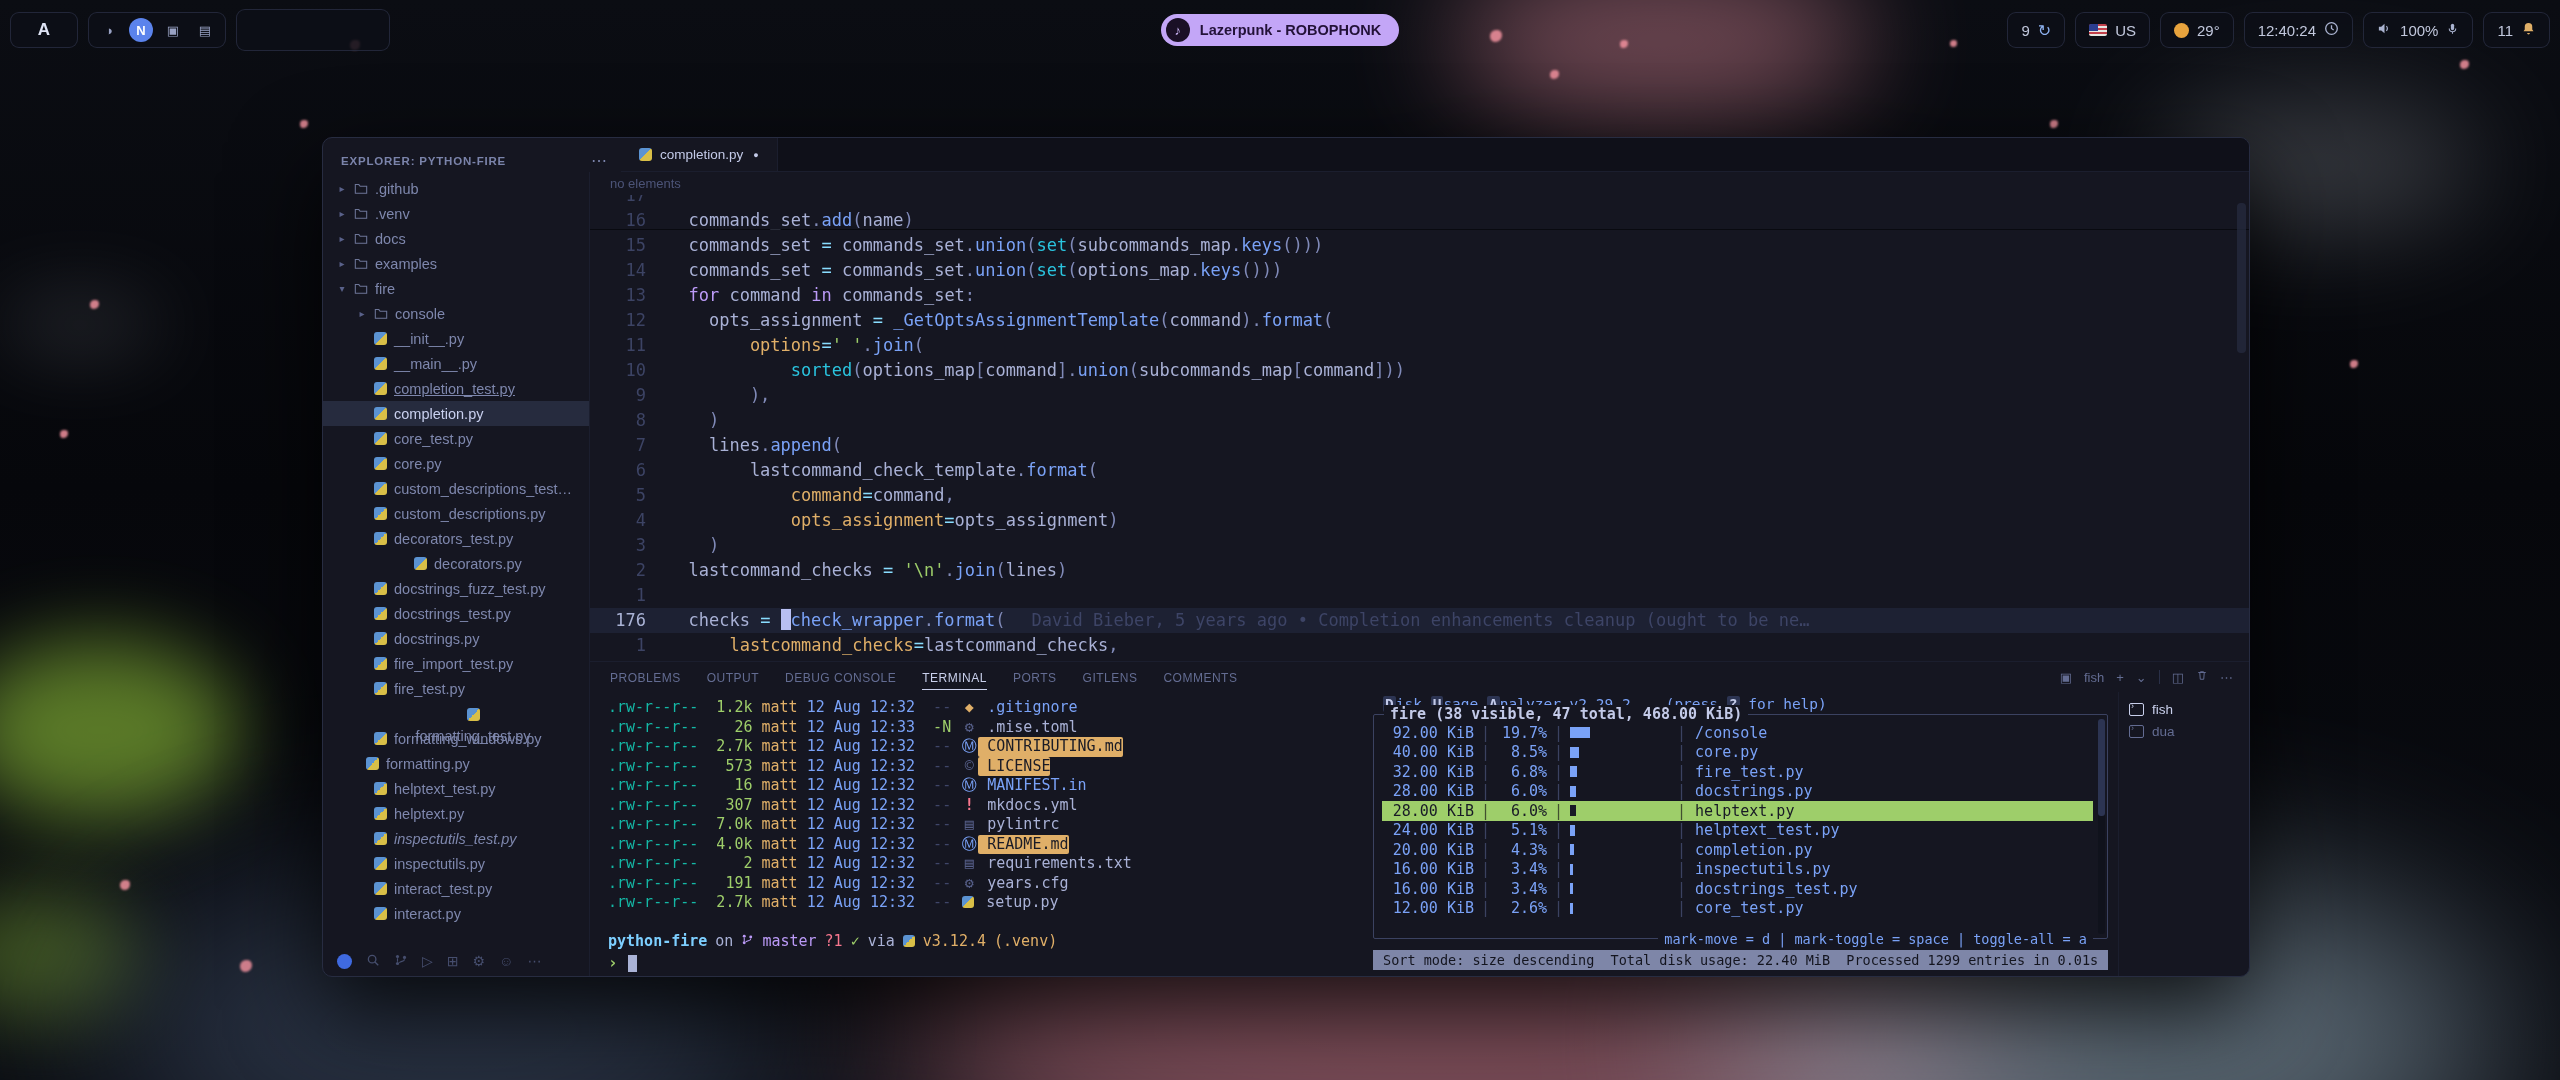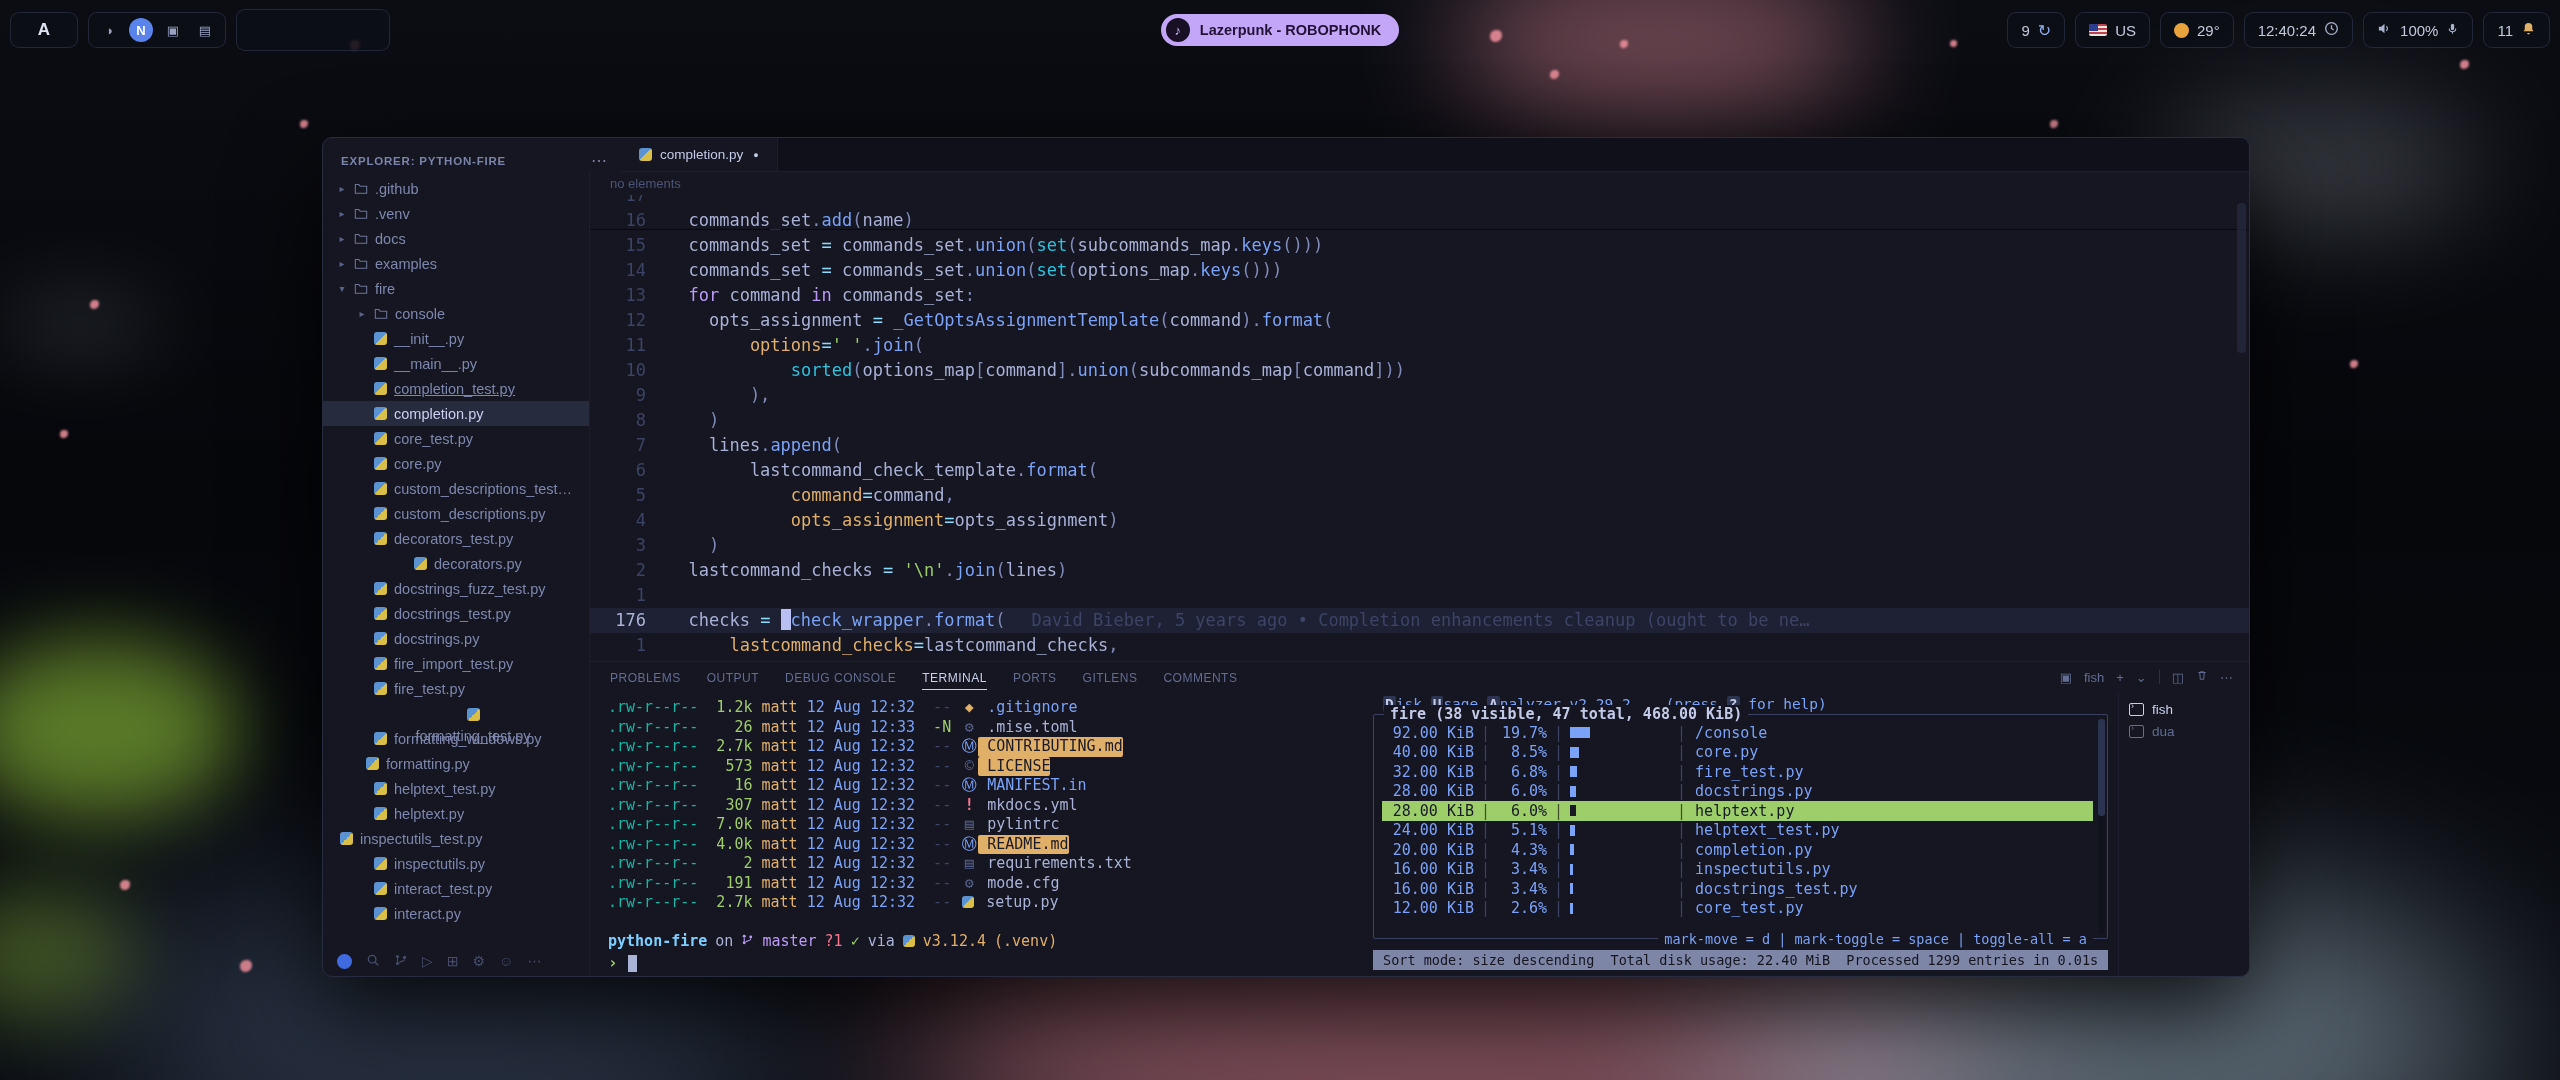--- a/index.html
+++ b/index.html
@@ -395,21 +395,21 @@
           <div class="trow" style="padding-left: 34px;">
             <span class="chev"></span>
             <span class="pybadge"></span>
             <span class="tlabel">helptext_test.py</span>
           </div>
           <div class="trow" style="padding-left: 34px;">
             <span class="chev"></span>
             <span class="pybadge"></span>
             <span class="tlabel">helptext.py</span>
           </div>
-          <div class="trow" style="">
+          <div class="trow" style="padding-left: 34px; font-style: italic;">
             <span class="chev"></span>
             <span class="pybadge"></span>
             <span class="tlabel">inspectutils_test.py</span>
           </div>
           <div class="trow" style="padding-left: 34px;">
             <span class="chev"></span>
             <span class="pybadge"></span>
             <span class="tlabel">inspectutils.py</span>
           </div>
           <div class="trow" style="padding-left: 34px;">
@@ -500,21 +500,21 @@
             <div>
                 <div class="lrow"><span class="t-perm">.rw-r--r--</span><span class="t-size">  1.2k</span><span class="t-user"> matt</span><span class="t-date"> 12 Aug 12:32</span><span class="t-git dim">  -- </span><span class="t-ic ic-orange">◆</span><span class="t-name n-blue"> .gitignore</span></div>
                 <div class="lrow"><span class="t-perm">.rw-r--r--</span><span class="t-size">    26</span><span class="t-user"> matt</span><span class="t-date"> 12 Aug 12:33</span><span class="t-git grn">  -N </span><span class="t-ic ic-grey">⚙</span><span class="t-name n-fg"> .mise.toml</span></div>
                 <div class="lrow"><span class="t-perm">.rw-r--r--</span><span class="t-size">  2.7k</span><span class="t-user"> matt</span><span class="t-date"> 12 Aug 12:32</span><span class="t-git dim">  -- </span><span class="t-ic ic-blue">Ⓜ</span><span class="t-name n-fg hl"> CONTRIBUTING.md</span></div>
                 <div class="lrow"><span class="t-perm">.rw-r--r--</span><span class="t-size">   573</span><span class="t-user"> matt</span><span class="t-date"> 12 Aug 12:32</span><span class="t-git dim">  -- </span><span class="t-ic ic-grey">©</span><span class="t-name n-fg hl"> LICENSE</span></div>
                 <div class="lrow"><span class="t-perm">.rw-r--r--</span><span class="t-size">    16</span><span class="t-user"> matt</span><span class="t-date"> 12 Aug 12:32</span><span class="t-git dim">  -- </span><span class="t-ic ic-blue">Ⓜ</span><span class="t-name n-blue"> MANIFEST.in</span></div>
                 <div class="lrow"><span class="t-perm">.rw-r--r--</span><span class="t-size">   307</span><span class="t-user"> matt</span><span class="t-date"> 12 Aug 12:32</span><span class="t-git dim">  -- </span><span class="t-ic ic-red">!</span><span class="t-name n-fg"> mkdocs.yml</span></div>
                 <div class="lrow"><span class="t-perm">.rw-r--r--</span><span class="t-size">  7.0k</span><span class="t-user"> matt</span><span class="t-date"> 12 Aug 12:32</span><span class="t-git dim">  -- </span><span class="t-ic ic-grey">▤</span><span class="t-name n-fg"> pylintrc</span></div>
                 <div class="lrow"><span class="t-perm">.rw-r--r--</span><span class="t-size">  4.0k</span><span class="t-user"> matt</span><span class="t-date"> 12 Aug 12:32</span><span class="t-git dim">  -- </span><span class="t-ic ic-blue">Ⓜ</span><span class="t-name n-fg hl"> README.md</span></div>
                 <div class="lrow"><span class="t-perm">.rw-r--r--</span><span class="t-size">     2</span><span class="t-user"> matt</span><span class="t-date"> 12 Aug 12:32</span><span class="t-git dim">  -- </span><span class="t-ic ic-grey">▤</span><span class="t-name n-fg"> requirements.txt</span></div>
-                <div class="lrow"><span class="t-perm">.rw-r--r--</span><span class="t-size">   191</span><span class="t-user"> matt</span><span class="t-date"> 12 Aug 12:32</span><span class="t-git dim">  -- </span><span class="t-ic ic-grey">⚙</span><span class="t-name n-fg"> mode.cfg</span></div>
+                <div class="lrow"><span class="t-perm">.rw-r--r--</span><span class="t-size">   191</span><span class="t-user"> matt</span><span class="t-date"> 12 Aug 12:32</span><span class="t-git dim">  -- </span><span class="t-ic ic-grey">⚙</span><span class="t-name n-fg"> years.cfg</span></div>
                 <div class="lrow"><span class="t-perm">.rw-r--r--</span><span class="t-size">  2.7k</span><span class="t-user"> matt</span><span class="t-date"> 12 Aug 12:32</span><span class="t-git dim">  -- </span><span class="pybadge small" style="margin: 3px 3px 0px 2px;"></span><span class="t-name n-fg"> setup.py</span></div>
               </div>
             <div class="blankline"></div>
             <div class="prompt-line">
               <span class="p-dir">python-fire</span>
               <span class="p-fg">on</span>
               <span><svg width="13" height="13" viewBox="0 0 16 16" fill="#bb9af7">
                     <circle cx="4" cy="4" r="1.8"></circle>
                     <circle cx="4" cy="12" r="1.8"></circle>
                     <circle cx="12" cy="5" r="1.8"></circle>

